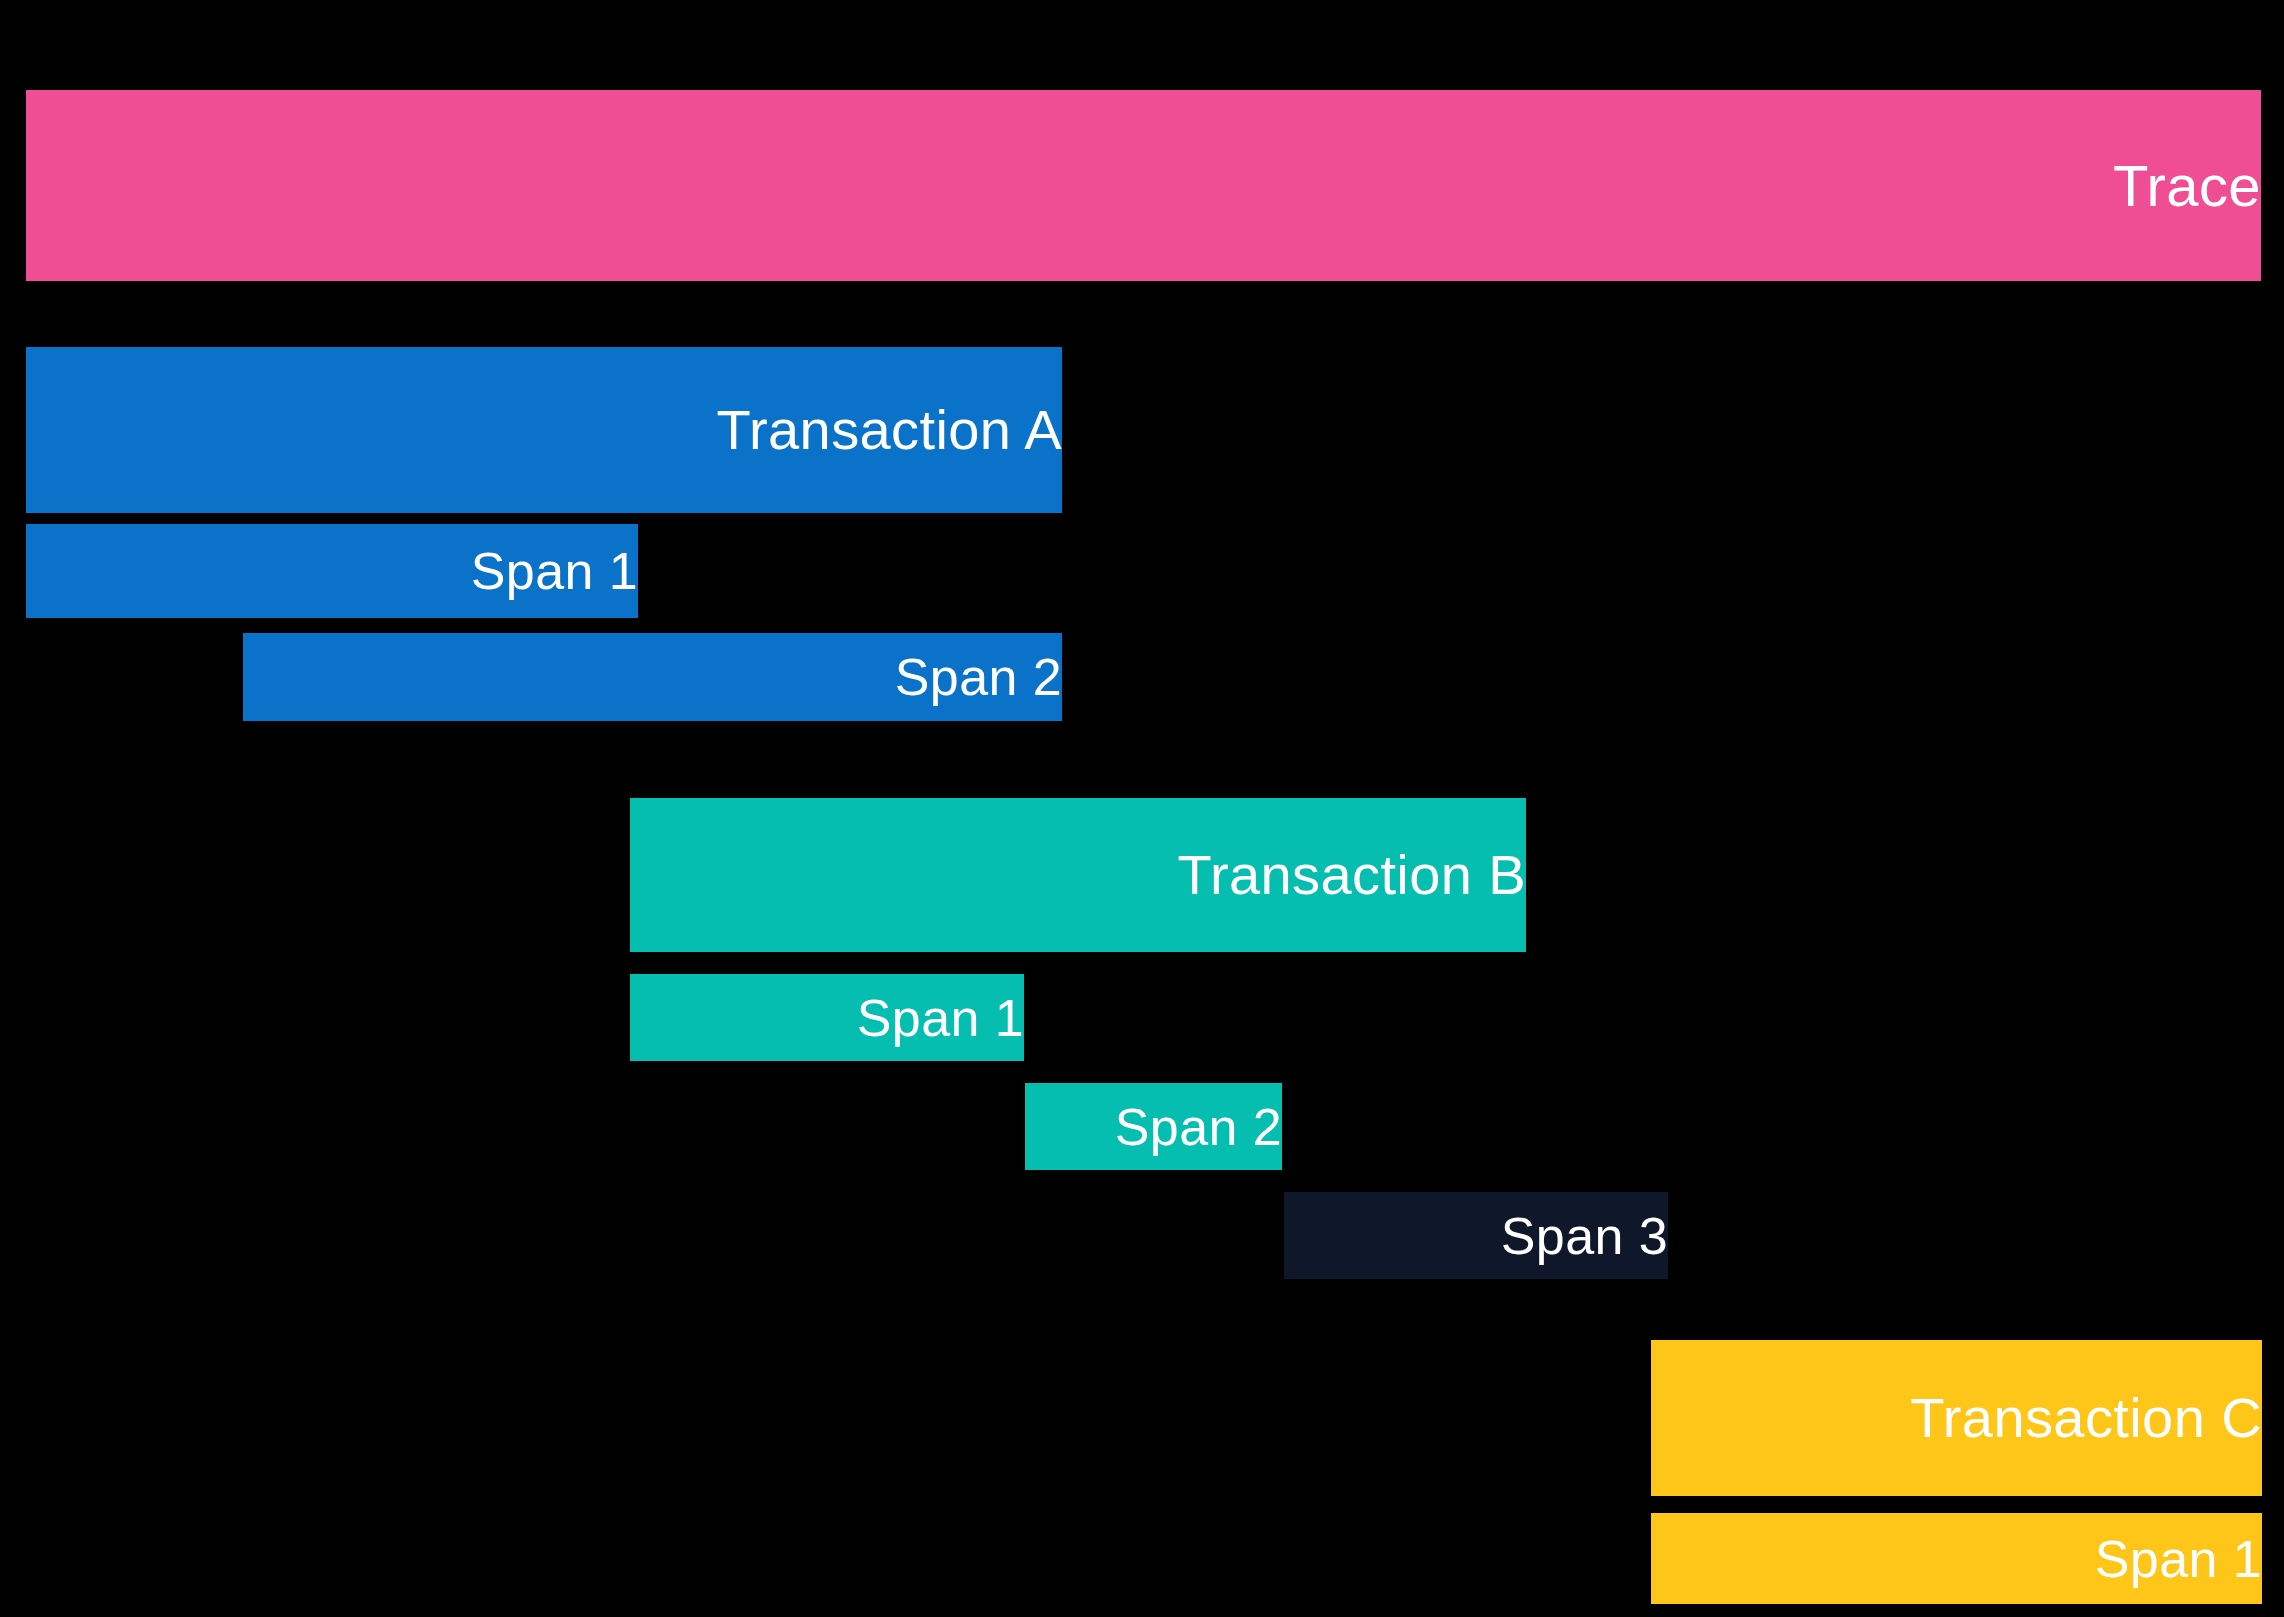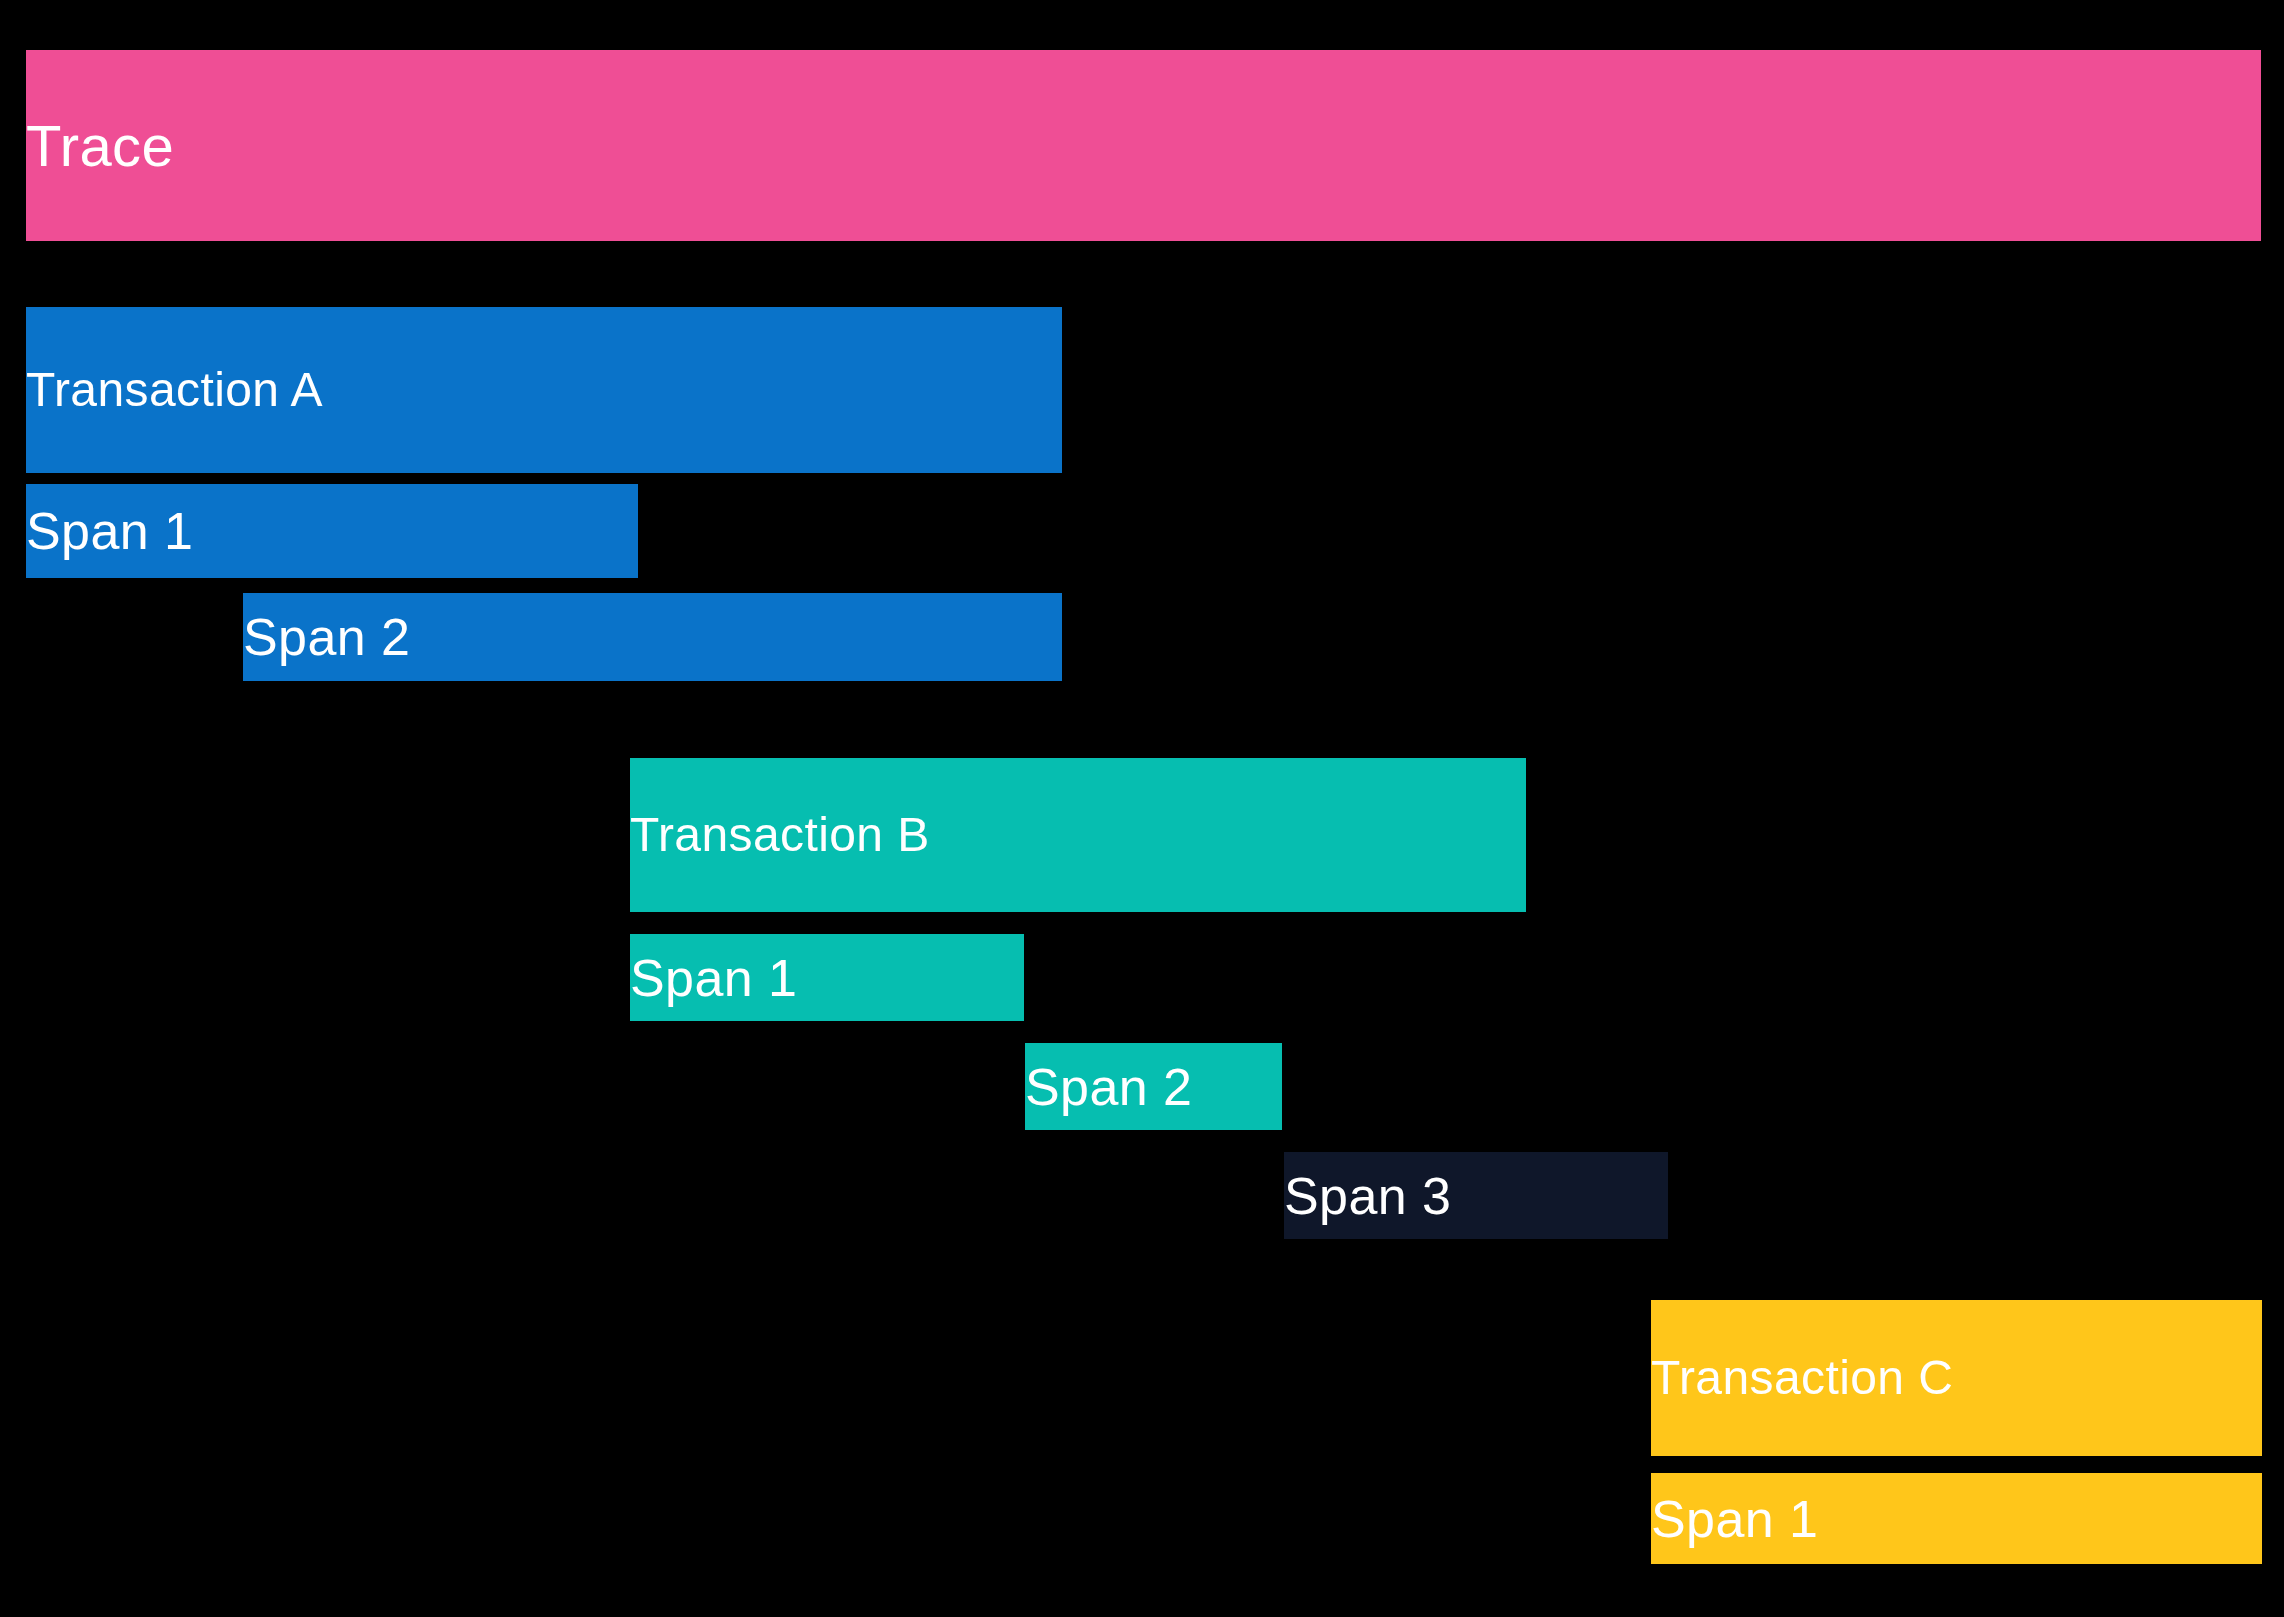--- a/index.html
+++ b/index.html
@@ -12,33 +12,34 @@
     width: 2284px;
     height: 1618px;
     background: #000000;
     overflow: hidden;
     font-family: "Liberation Sans", sans-serif;
   }
   .bar {
     position: absolute;
     display: flex;
     align-items: center;
-    justify-content: flex-start;
+    justify-content: flex-end;
     box-sizing: border-box;
     color: #ffffff;
     white-space: nowrap;
     line-height: 1;
+    margin-top: 40px;
   }
   .bar-label {
     color: #ffffff;
     font-weight: 400;
     letter-spacing: 0.4px;
   }
   .lvl-trace .bar-label { font-size: 58px; }
-  .lvl-txn   .bar-label { font-size: 48px; }
+  .lvl-txn   .bar-label { font-size: 56px; }
   .lvl-span  .bar-label { font-size: 52px; }
 </style>
 </head>
 <body>
 
 <div id="stage">
     <div class="bar lvl-trace" style="left: 26px; top: 50px; width: 2235px; height: 191px; background: rgb(239, 78, 149);">
       <span class="bar-label">Trace</span>
     </div>
     <div class="bar lvl-txn" style="left: 26px; top: 307px; width: 1036px; height: 166px; background: rgb(10, 115, 201);">

